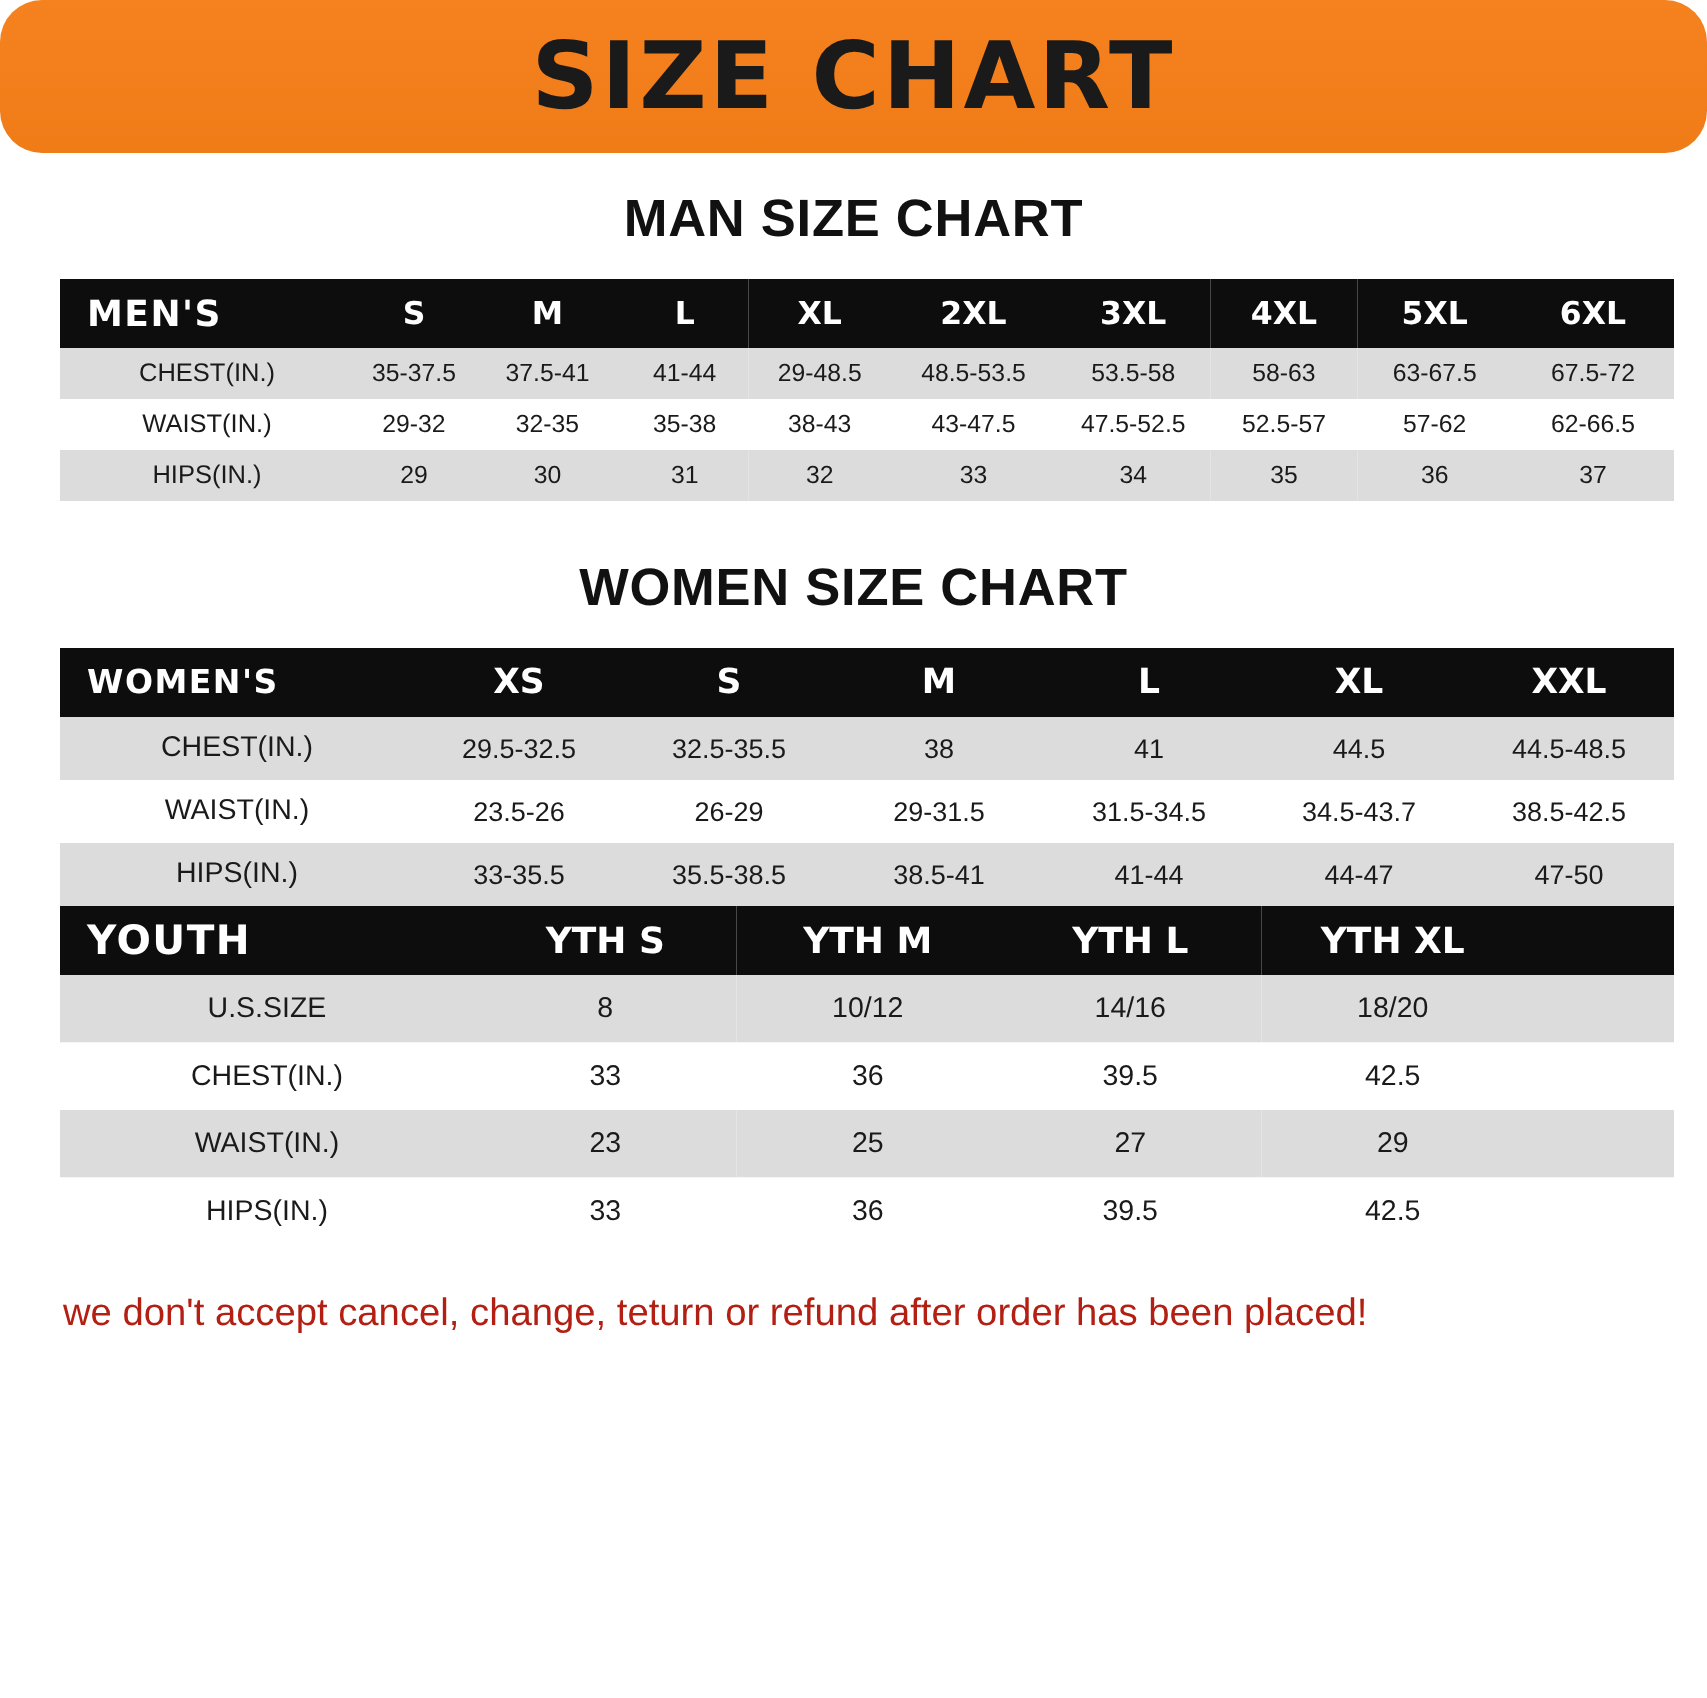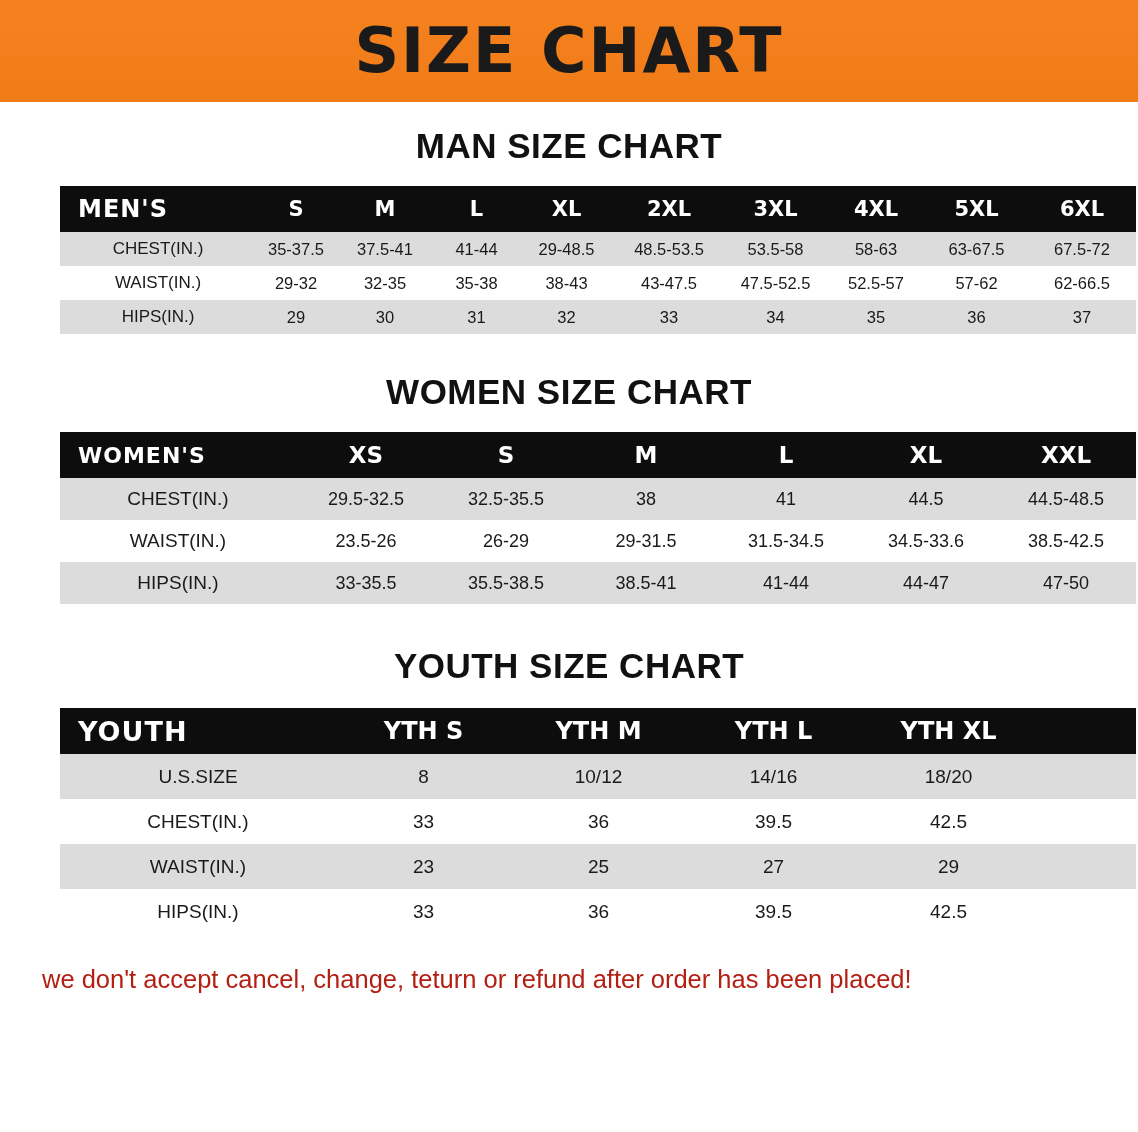--- a/index.html
+++ b/index.html
@@ -21,20 +21,21 @@
   }
 
   
   .banner {
     height: 102px;
     background: #f58220;
     background: linear-gradient(180deg, #f5821f 0%, #f07c18 100%);
     display: flex;
     align-items: center;
     justify-content: center;
+    border-radius: 28px;
   }
   .banner-title {
     font-family: "DejaVu Sans", sans-serif;
     font-weight: bold;
     font-size: 62px;
     letter-spacing: 2px;
     color: #1a1a1a;
     line-height: 1;
     text-align: center;
   }
@@ -58,21 +59,21 @@
     margin-bottom: 20px;
   }
   .section-title.youth {
     font-size: 35px;
     margin-top: 42px;
     margin-bottom: 22px;
   }
 
   
   .chart-wrap {
-    padding: 0 60px;
+    padding: 0 40px;
   }
   table.chart {
     width: 1058px;
     border-collapse: collapse;
     table-layout: fixed;
   }
   table.chart thead th {
     background: #0d0d0d;
     color: #ffffff;
     font-family: "DejaVu Sans", sans-serif;
@@ -220,37 +221,36 @@
           <td>41</td>
           <td>44.5</td>
           <td>44.5-48.5</td>
         </tr>
         <tr class="plain">
           <td class="label-col">WAIST(IN.)</td>
           <td>23.5-26</td>
           <td>26-29</td>
           <td>29-31.5</td>
           <td>31.5-34.5</td>
-          <td>34.5-33.6</td>
+          <td>34.5-43.7</td>
           <td>38.5-42.5</td>
         </tr>
         <tr class="shade">
           <td class="label-col">HIPS(IN.)</td>
           <td>33-35.5</td>
           <td>35.5-38.5</td>
           <td>38.5-41</td>
           <td>41-44</td>
           <td>44-47</td>
           <td>47-50</td>
         </tr>
       </tbody>
     </table>
   </div>
 
-  <div class="section-title youth">YOUTH SIZE CHART</div>
   <div class="chart-wrap">
     <table class="chart youth-tbl">
       <thead>
         <tr>
           <th class="label-col" style="width:258px">YOUTH</th>
           <th style="width:175px">YTH S</th>
           <th style="width:175px">YTH M</th>
           <th style="width:175px">YTH L</th>
           <th style="width:175px">YTH XL</th>
           <th style="width:100px"></th>

